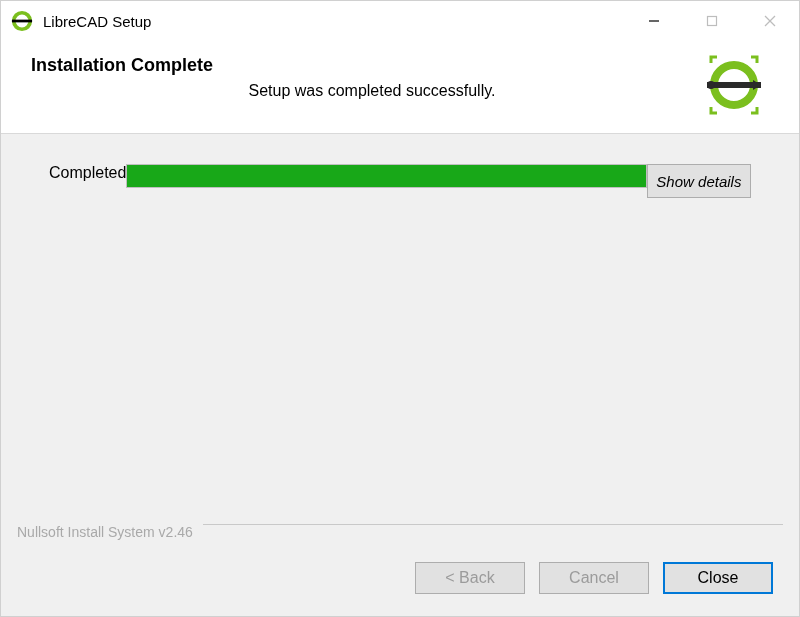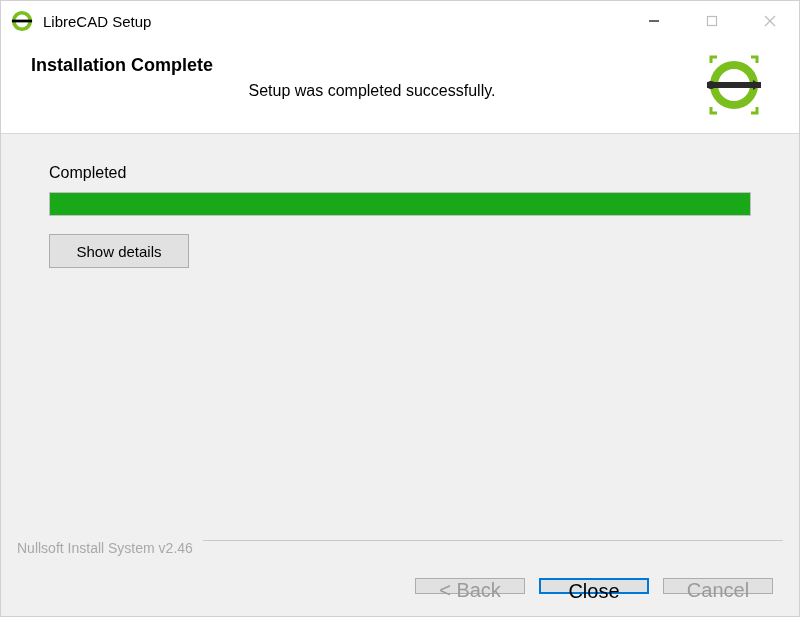--- a/index.html
+++ b/index.html
@@ -80,21 +80,21 @@
 .divider {
   height: 1px;
   background: #d9d9d9;
 }
 
 .content {
   flex: 1;
   background: #f0f0f0;
   padding: 30px 48px 20px 48px;
   display: flex;
-  flex-direction: column;
+  flex-direction: row;
 }
 .status-label {
   font-size: 16px;
   color: #000;
   margin-bottom: 10px;
 }
 .progress-bar {
   width: 100%;
   height: 24px;
   background: #e6e6e6;
@@ -109,20 +109,21 @@
 }
 .details-btn {
   width: 140px;
   height: 34px;
   background: #e1e1e1;
   border: 1px solid #adadad;
   font-size: 15px;
   color: #000;
   cursor: pointer;
   text-align: center;
+  font-style: italic;
 }
 
 .footer-brand-row {
   display: flex;
   align-items: flex-start;
   padding: 0 16px 12px 16px;
   background: #f0f0f0;
 }
 .brand-text {
   font-size: 14px;
@@ -138,22 +139,22 @@
 .footer {
   background: #f0f0f0;
   display: flex;
   justify-content: flex-end;
   align-items: center;
   padding: 10px 26px 22px 16px;
   gap: 14px;
 }
 .footer-btn {
   width: 110px;
-  height: 16px;
-  font-size: 20px;
+  height: 32px;
+  font-size: 16px;
   border: 1px solid #adadad;
   background: #e1e1e1;
   color: #000;
   text-align: center;
 }
 .footer-btn.disabled {
   color: #9b9b9b;
 }
 .footer-btn.primary {
   border: 2px solid #0078d7;
@@ -223,17 +224,17 @@
     <button class="details-btn">Show details</button>
   </div>
 
   <div class="footer-brand-row">
     <span class="brand-text">Nullsoft Install System v2.46</span>
     <div class="brand-line"></div>
   </div>
 
   <div class="footer">
     <button class="footer-btn disabled">&lt; Back</button>
+    <button class="footer-btn disabled">Cancel</button>
     <button class="footer-btn primary">Close</button>
-    <button class="footer-btn disabled">Cancel</button>
   </div>
 
 </div>
 
 </body></html>

